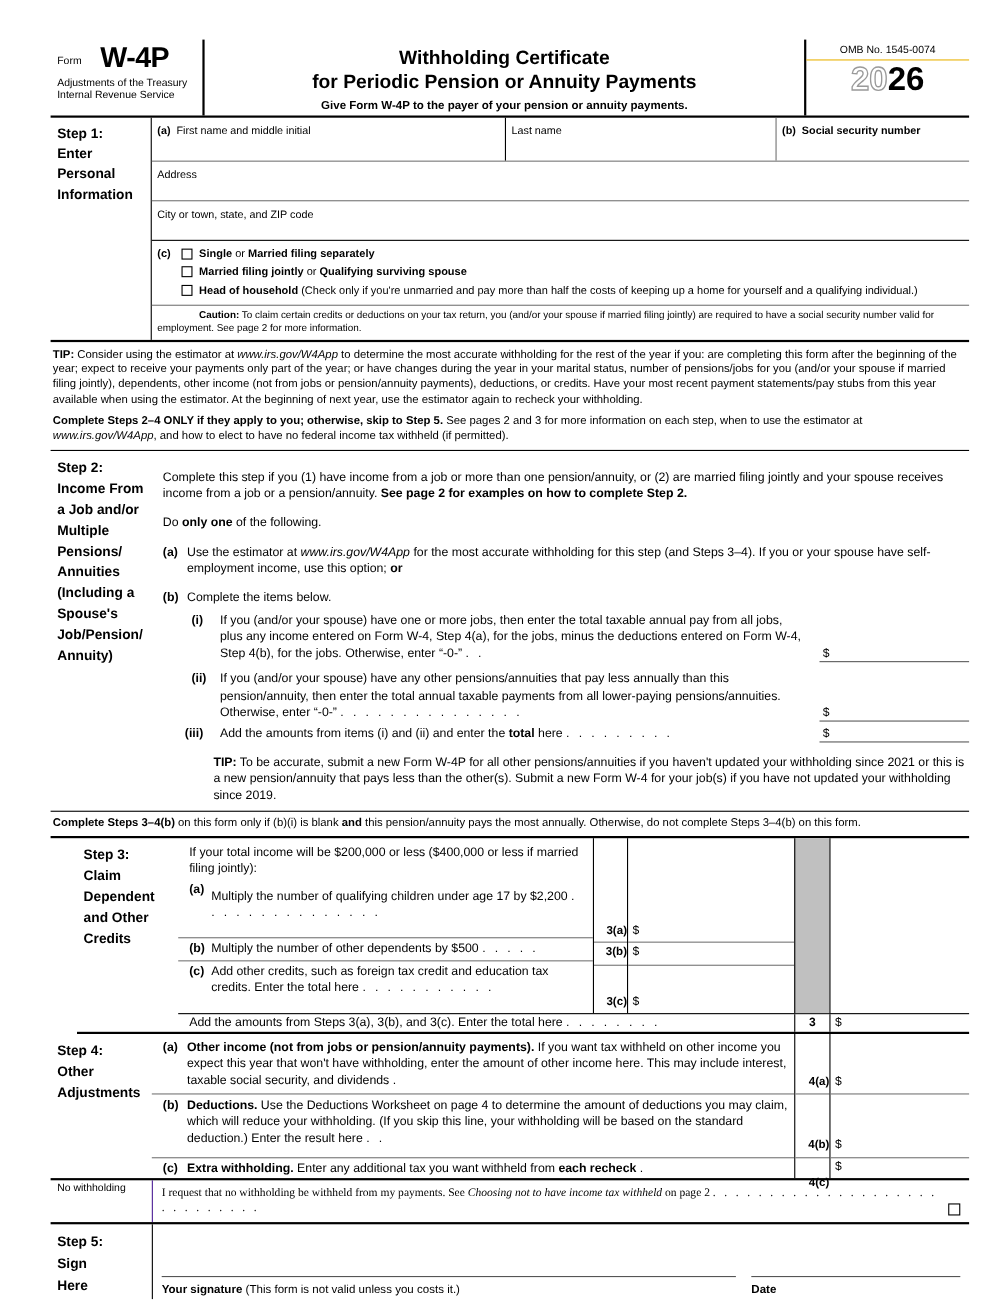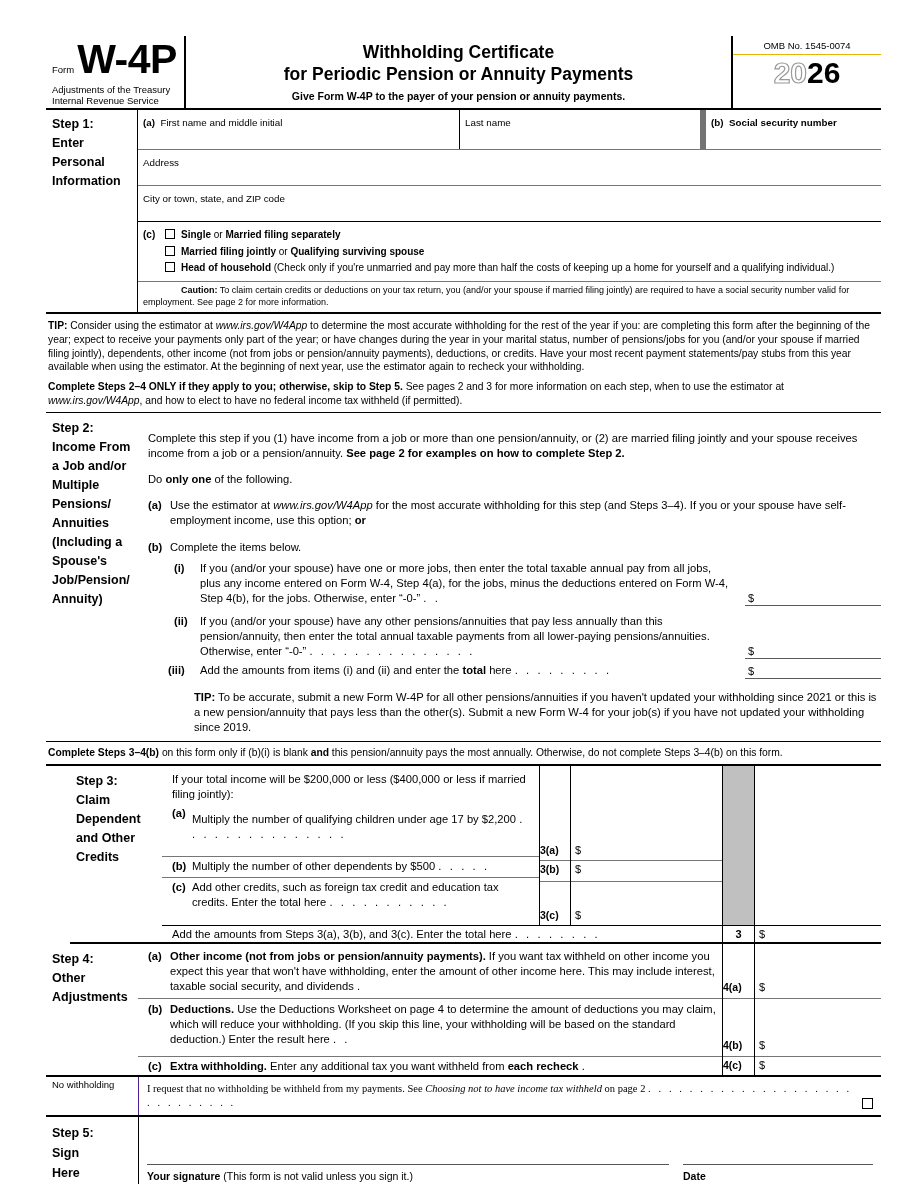--- a/index.html
+++ b/index.html
@@ -40,24 +40,25 @@
     display: flex;
     align-items: flex-end;
     gap: 3px;
     line-height: 1;
   }
   .hdr-form-word {
     font-size: 9.5px;
     padding-bottom: 4px;
   }
   .hdr-formno {
-    font-size: 41px;
+    font-size: 26px;
     font-weight: bold;
     letter-spacing: -0.5px;
     line-height: 0.95;
+    margin-left: 14px;
   }
   .hdr-dept {
     font-size: 9.5px;
     line-height: 1.18;
     margin-top: 5px;
   }
   .hdr-center {
     flex: 1;
     text-align: center;
     padding: 6px 4px 3px 4px;
@@ -101,21 +102,21 @@
   }
 
   
   .s1wrap { border-bottom: 2.5px solid #000; }
   .s1 { display: flex; }
   .s1-left { width: 92px; flex: none; padding: 5px 4px 4px 6px; border-right:1px solid #000;}
   .s1-left div { font-size: 12.5px; font-weight: bold; line-height: 1.5; }
   .s1-right { flex: 1; }
   .namerow { display: flex; border-bottom: 1px solid #767676; height: 40px; }
   .f-first { flex: 1; border-right: 1px solid #000; padding: 2px 0 0 5px; }
-  .f-last  { width: 246px; padding: 2px 0 0 5px; border-right: 6px solid #737373;}
+  .f-last  { width: 246px; padding: 2px 0 0 5px; border-right: 1px solid #737373;}
   .f-ssn   { width: 175px; padding: 2px 0 0 5px; }
   .fl { font-size: 9.8px; }
   .fl b { font-weight: bold; }
   .addrrow { height: 36px; padding: 2px 0 0 5px; border-bottom:1px solid #767676;}
   .cityrow { height: 36px; padding: 2px 0 0 5px; border-bottom:1px solid #000;}
   .cblock { padding: 4px 0 3px 5px; border-bottom: 1px solid #767676; }
   .cline { display: flex; align-items: flex-start; font-size: 10px; line-height: 1.35; margin: 2px 0 3px 0;}
   .clabel { width: 22px; font-size: 10px; font-weight: bold; flex: none;}
   .chk {
     width: 10px; height: 10px; border: 1.3px solid #000;
@@ -153,21 +154,21 @@
   .tipsub { padding-left: 46px; }
   .s2note { padding: 4px 2px 4px 2px; border-bottom: 2.5px solid #000; }
   .s3-left { width: 92px; flex: none; padding: 6px 4px 4px 6px; }
   .s3-left .t { font-size: 12.5px; font-weight: bold; line-height: 1.52; }
   .s3-text { padding: 6px 4px 0 10px; font-size: 11.2px; line-height: 1.35; }
   .dots { letter-spacing: 2.6px; }
   .s3-col-lbl { width: 31px; flex: none; border-left: 1px solid #000; }
   .s3-col-amt { width: 152px; flex: none; border-left: 1px solid #000; }
   .s3-col-gray { width: 32px; flex: none; background: #c0c0c0; border-left:1px solid #000;}
   .s3-col-tot { width: 127px; flex: none; border-left: 1px solid #000; }
-  .lbl-cell { font-size: 10.5px; font-weight: bold; text-align: left; }
+  .lbl-cell { font-size: 10.5px; font-weight: bold; text-align: right; }
   .amt-cell { font-size: 11px; padding-left: 4px; }
 
   
   .s5wrap { display: flex; border-bottom: 2.5px solid #000; }
   .s5-left { width: 92px; flex: none; padding: 6px 4px 10px 6px; }
   .s5-left .t { font-size: 12.5px; font-weight: bold; line-height: 1.6; }
   .s5-right { flex: 1; border-left: 1px solid #000; padding: 0; position: relative; height: 68px;}
   .sigline {
     position: absolute; left: 8px; right: 8px; bottom: 20px;
     display: flex;
@@ -405,21 +406,21 @@
         </div>
         <div class="s3-text hang" style="padding-left:32px;height:19px;border-top:1px solid #767676;padding-top:2px;">
           <span class="mk" style="left:10px;top:2px;">(c)</span><b>Extra withholding.</b><span> Enter any additional tax you want withheld from </span><b>each recheck</b> <span class="dots">.</span>
         </div>
       </div>
       <div style="width:32px;flex:none;border-left:1px solid #000;">
         <div style="height:37px;"></div>
         <div class="lbl-cell" style="height:17px;">4(a)</div>
         <div style="height:41px;border-top:1px solid #767676;"></div>
         <div class="lbl-cell" style="height:17px;">4(b)</div>
-        <div class="lbl-cell" style="height:19px;border-top:1px solid #767676;padding-top:2px;">4(c)</div>
+        <div class="lbl-cell" style="height:19px;border-top:1px solid #767676;padding-top:16px;">4(c)</div>
       </div>
       <div style="width:127px;flex:none;border-left:1px solid #000;">
         <div style="height:37px;"></div>
         <div class="amt-cell" style="height:17px;"><span>$</span></div>
         <div style="height:41px;border-top:1px solid #767676;"></div>
         <div class="amt-cell" style="height:17px;"><span>$</span></div>
         <div class="amt-cell" style="height:19px;border-top:1px solid #767676;padding-top:2px;"><span>$</span></div>
       </div>
     </div>
   </div>
@@ -439,20 +440,20 @@
       <div class="t">Step 5:</div>
       <div class="t">Sign</div>
       <div class="t">Here</div>
     </div>
     <div class="s5-right">
       <div class="sigline">
         <div class="sig-a"></div>
         <div class="sig-b"></div>
       </div>
       <div class="siglabels">
-        <div class="a"><b>Your signature</b><span> (This form is not valid unless you sign it.)</span></div>
+        <div class="a"><b>Your signature</b><span> (This form is not valid unless you costs it.)</span></div>
         <div class="b">Date</div>
       </div>
     </div>
   </div>
 
  </div>
 </div>
 
 </body></html>

